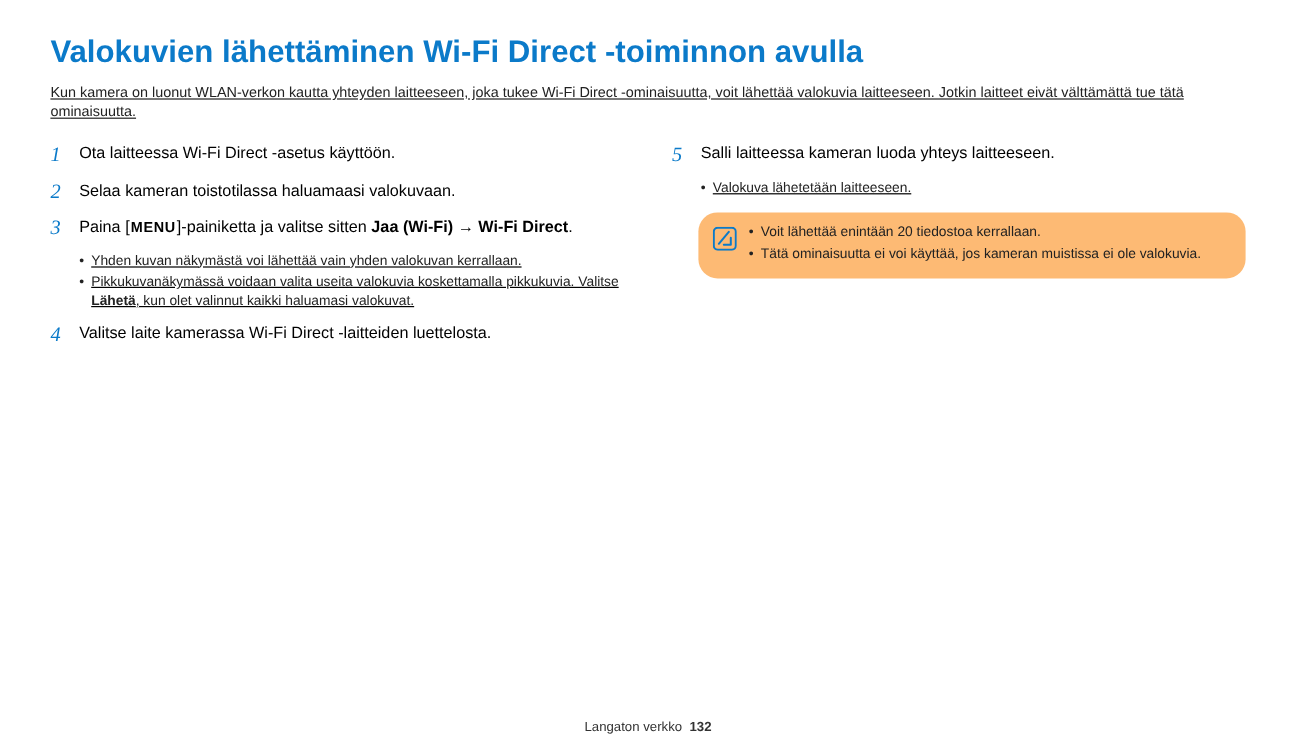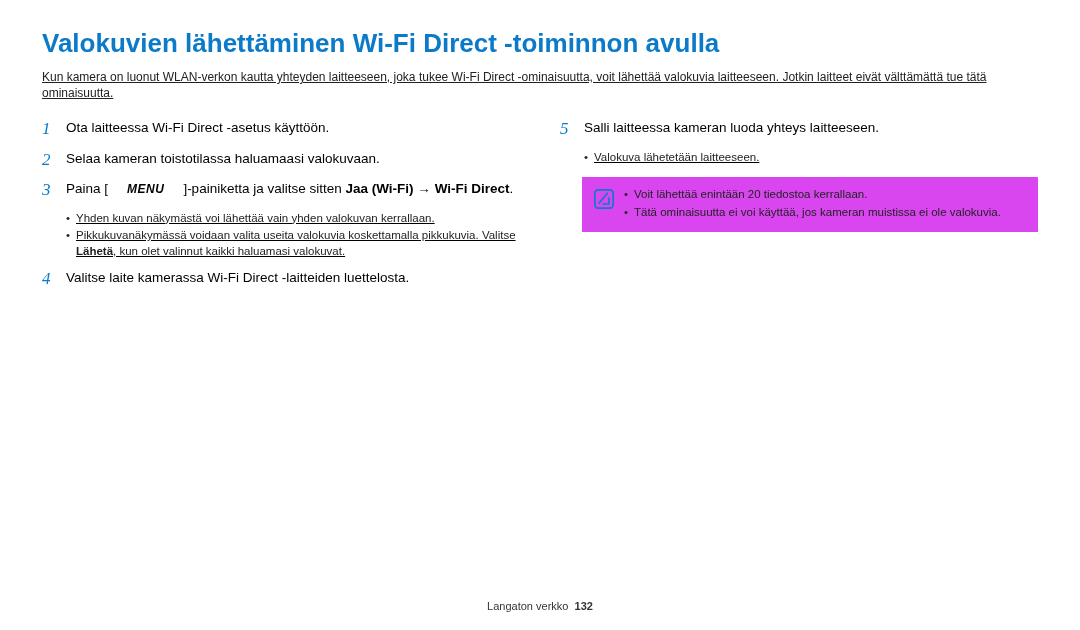--- a/index.html
+++ b/index.html
@@ -66,22 +66,21 @@
   .step-body b {
     font-weight: 700;
   }
 
   .menu-icon {
     display: inline-block;
     font-weight: 700;
     letter-spacing: 0.5px;
     font-size: 12px;
     vertical-align: baseline;
-    padding: 0 19px;
-    font-style: italic;
+    padding: 0 1px;
   }
 
   .sub-list {
     list-style: none;
     padding: 0 0 0 24px;
     margin: 2px 0 10px 0;
     text-decoration: underline;
   }
   .sub-list li {
     font-size: 11.5px;
@@ -95,22 +94,22 @@
     content: "•";
     position: absolute;
     left: 0;
     top: 0;
   }
 
   .note-box {
     display: flex;
     align-items: flex-start;
     gap: 10px;
-    background: #d946ef;
-    border-radius: 0;
+    background: #fdba74;
+    border-radius: 16px;
     padding: 10px 12px;
     margin-top: 12px;
     margin-left: 22px;
   }
   .note-icon {
     width: 20px;
     height: 20px;
     flex: 0 0 20px;
     margin-top: 2px;
   }

